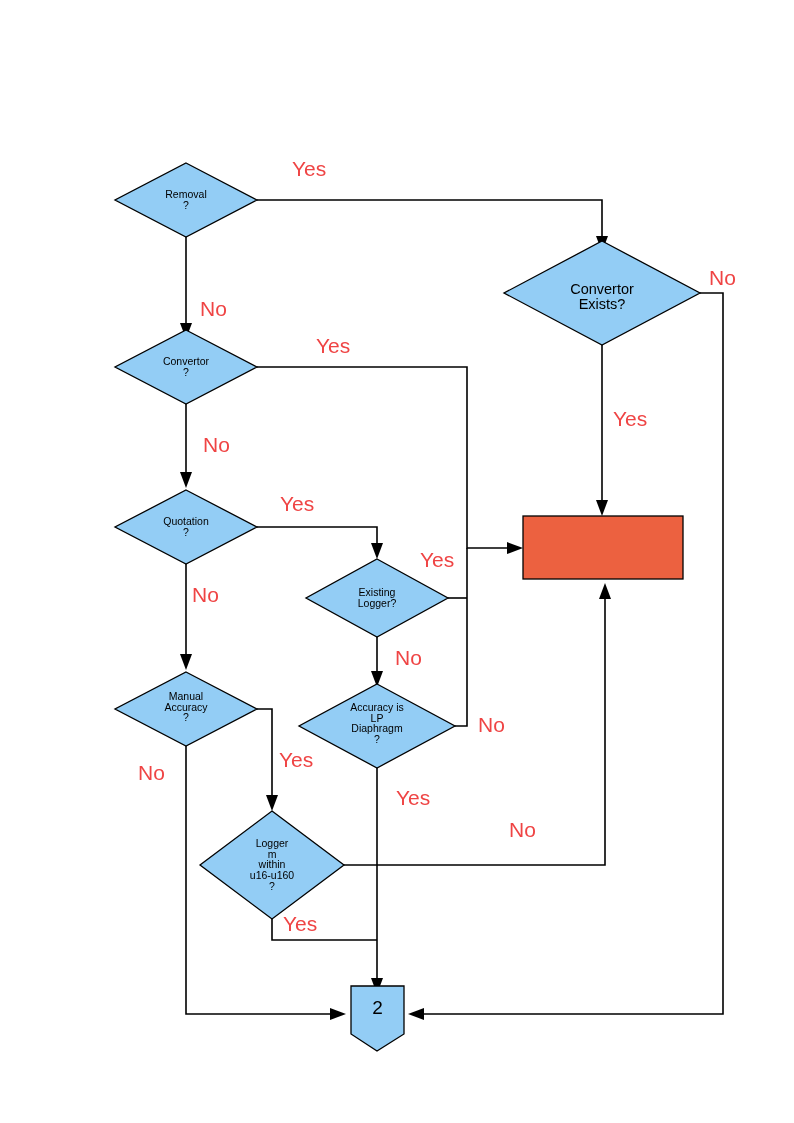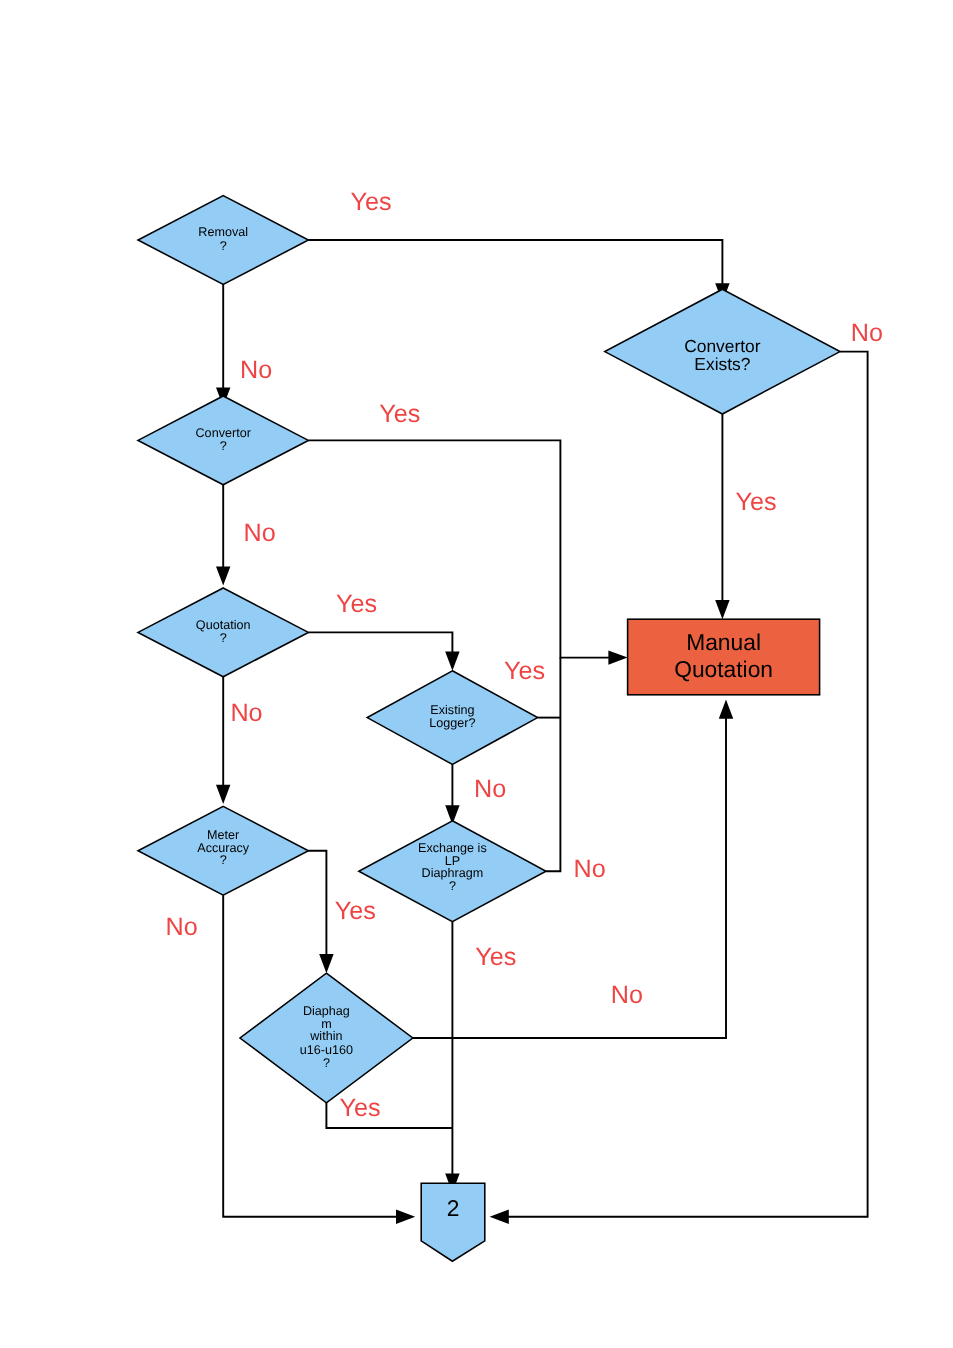--- a/index.html
+++ b/index.html
@@ -141,43 +141,41 @@
 
   <div class="node-label lbl-small" style="left:136px; top:189px; width:100px;">Removal
 ?</div>
 
   <div class="node-label lbl-small" style="left:136px; top:356px; width:100px;">Convertor
 ?</div>
 
   <div class="node-label lbl-small" style="left:136px; top:516px; width:100px;">Quotation
 ?</div>
 
-  <div class="node-label lbl-small" style="left:136px; top:691px; width:100px;">Meter
+  <div class="node-label lbl-small" style="left:136px; top:691px; width:100px;">Manual
 Accuracy
 ?</div>
 
   <div class="node-label lbl-medium" style="left:532px; top:282px; width:140px;">Convertor
 Exists?</div>
 
   <div class="node-label lbl-small" style="left:332px; top:587px; width:90px;">Existing
 Logger?</div>
 
-  <div class="node-label lbl-small" style="left:327px; top:702px; width:100px;">Exchange is
+  <div class="node-label lbl-small" style="left:327px; top:702px; width:100px;">Accuracy is
 LP
 Diaphragm
 ?</div>
 
-  <div class="node-label lbl-small" style="left:227px; top:838px; width:90px;">Diaphag
+  <div class="node-label lbl-small" style="left:227px; top:838px; width:90px;">Logger
 m
 within
 u16-u160
 ?</div>
 
-  <div class="node-label lbl-large" style="left:523px; top:526px; width:160px; line-height:1.18;">Manual
-Quotation</div>
 
   <div class="node-label lbl-connum" style="left:351px; top:998px; width:53px;">2</div>
 
   <div class="edge-label" style="left:292px; top:157px;">Yes</div>
 
   <div class="edge-label" style="left:200px; top:297px;">No</div>
 
   <div class="edge-label" style="left:316px; top:334px;">Yes</div>
 
   <div class="edge-label" style="left:203px; top:433px;">No</div>

